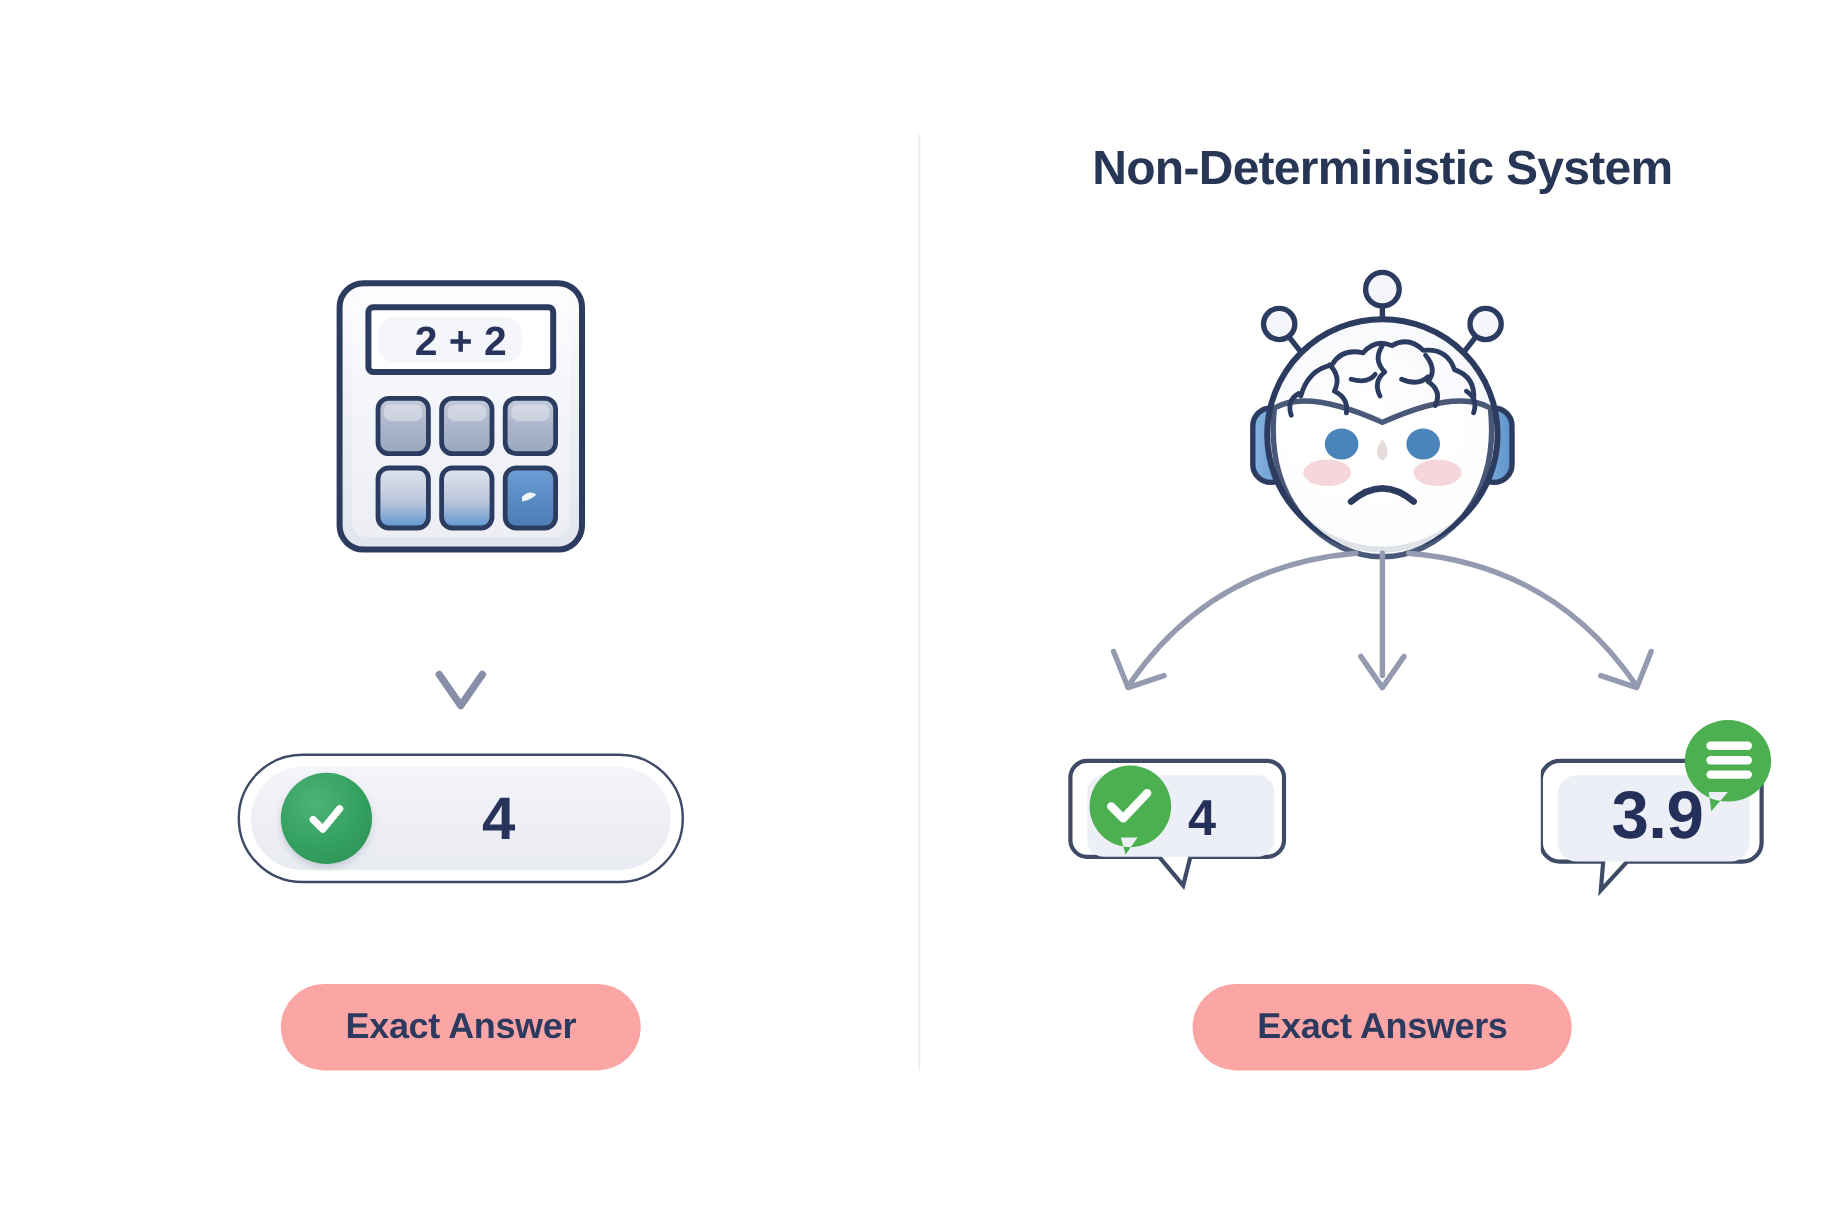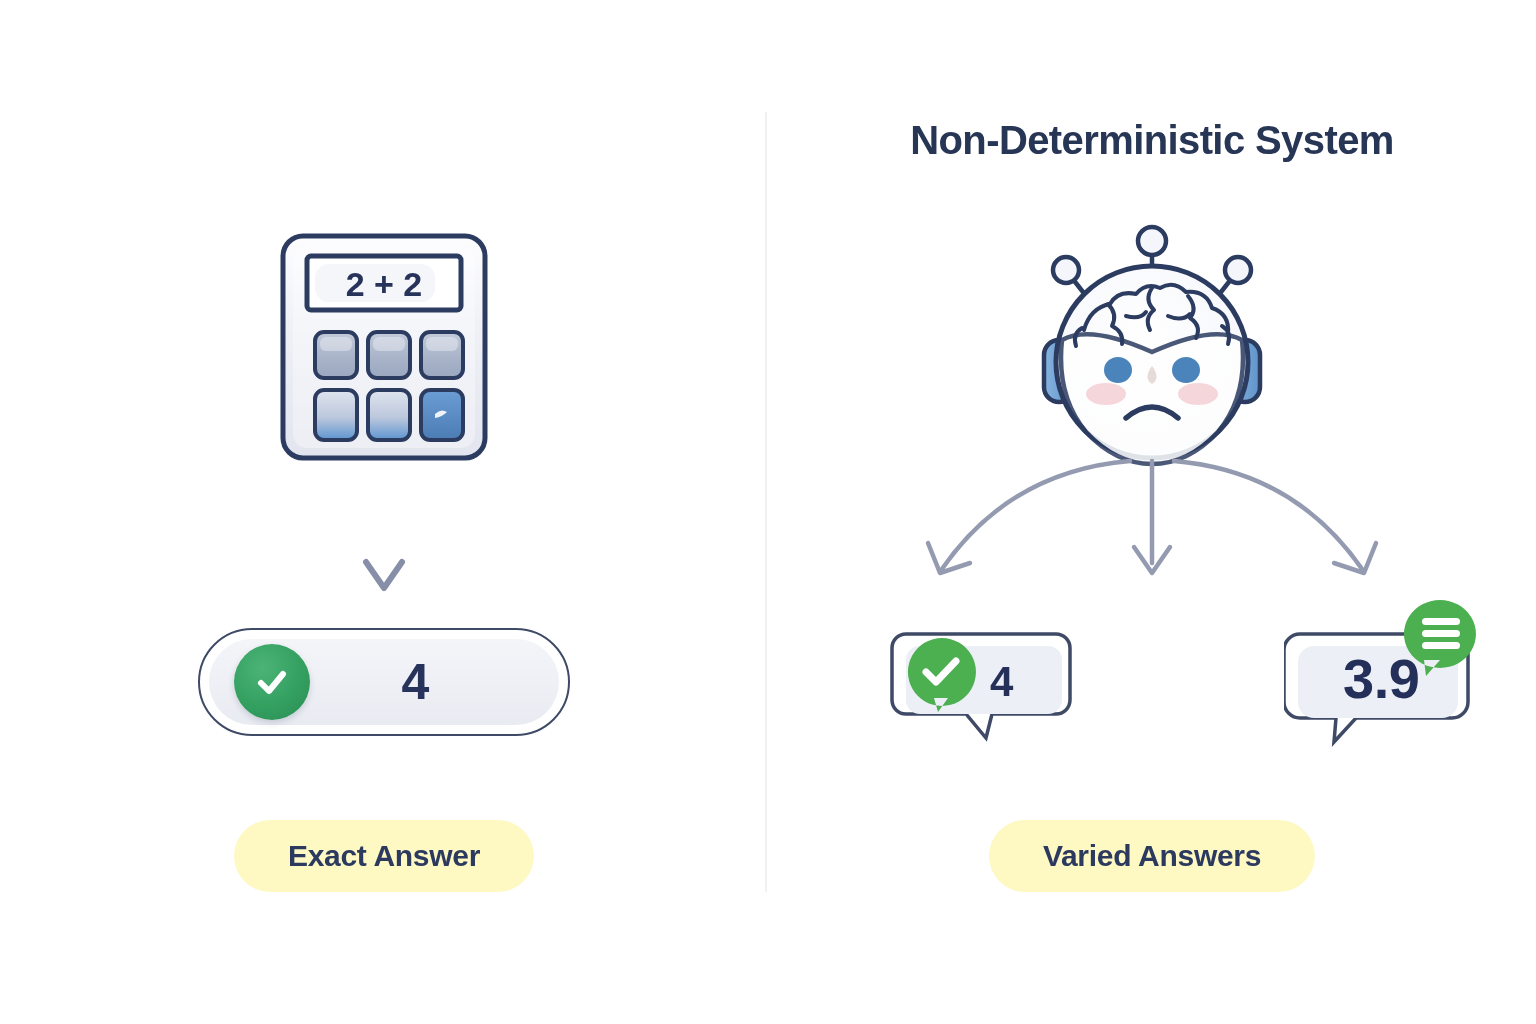--- a/index.html
+++ b/index.html
@@ -67,21 +67,21 @@
     flex:1;text-align:center;
     font-size:50px;font-weight:700;color:#27335a;
     margin-right:48px;
     letter-spacing:-1px;
   }
 
   
   .chip{
     position:absolute;top:820px;left:50%;transform:translateX(-50%);
     height:72px;border-radius:36px;
-    background:#fef9c3;
+    background:#fca5a5;
     display:flex;align-items:center;justify-content:center;
     padding:0 54px;
     font-size:30px;font-weight:700;color:#2b3a5e;
     letter-spacing:-0.3px;white-space:nowrap;
   }
 
   
   .robot-wrap{position:absolute;top:222px;left:50%;transform:translateX(-50%);}
   .fan-wrap{position:absolute;top:455px;left:50%;transform:translateX(-50%);}
 
@@ -295,15 +295,15 @@
         <svg style="position:absolute;left:112px;top:-14px;" width="90" height="90" viewBox="0 0 90 90">
           <path d="M44 6 a36 34 0 1 1 -0.1 0 z M28 66 l2 16 l14 -16 z" fill="#4caf50"></path>
           <rect x="26" y="24" width="38" height="7" rx="3.5" fill="#ffffff"></rect>
           <rect x="26" y="36" width="38" height="7" rx="3.5" fill="#ffffff"></rect>
           <rect x="26" y="48" width="38" height="7" rx="3.5" fill="#ffffff"></rect>
         </svg>
         <div class="bub-text t2">3.9</div>
       </div>
     </div>
 
-    <div class="chip">Varied Answers</div>
+    <div class="chip">Exact Answers</div>
   </div>
 </div>
 
 </body></html>

